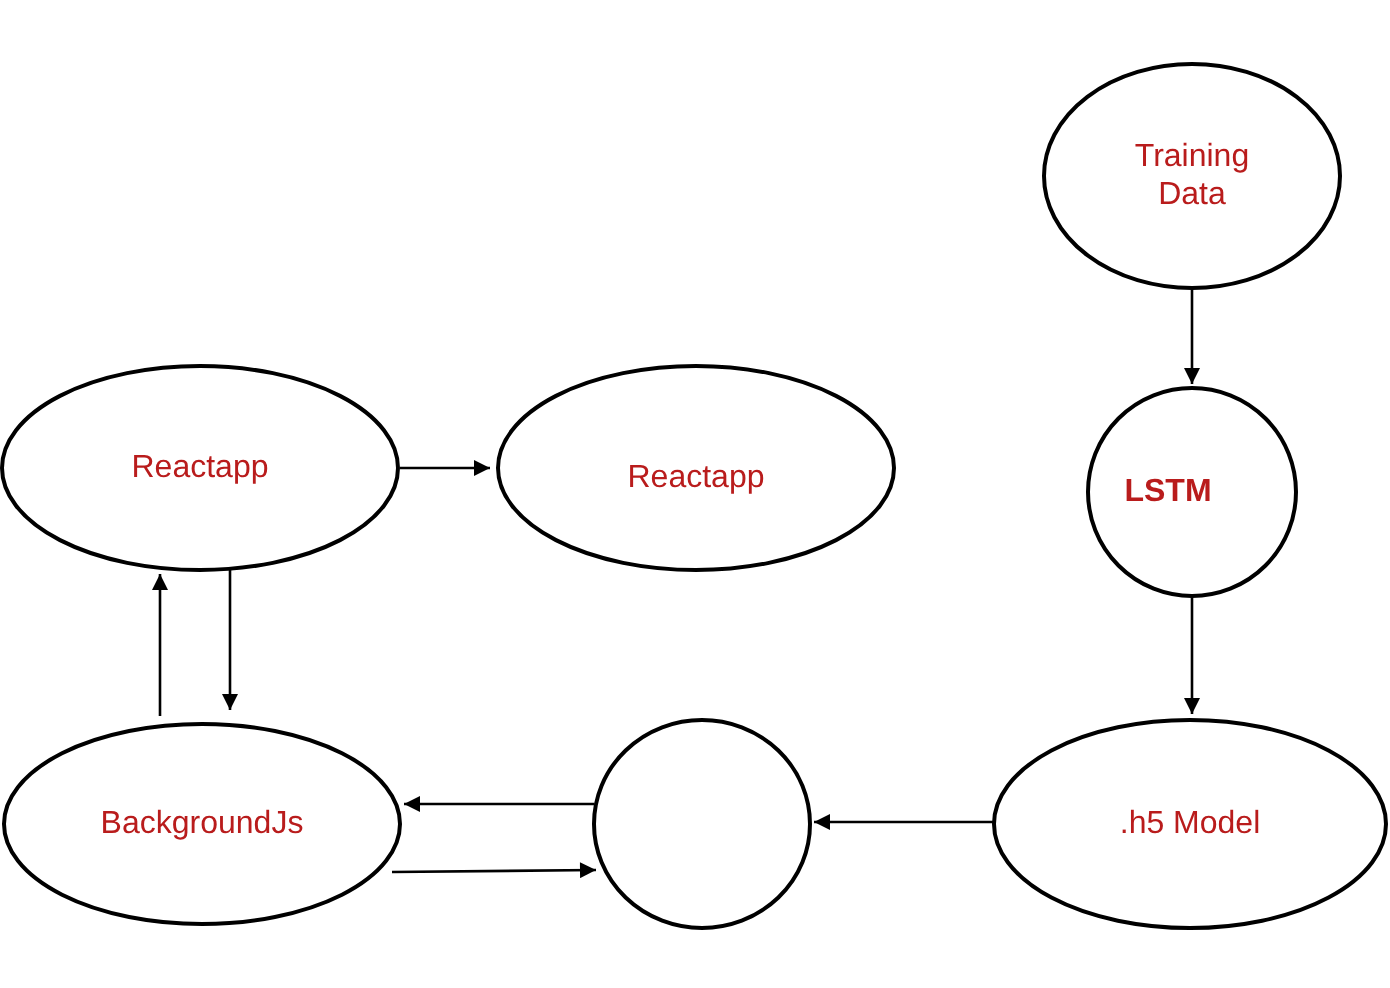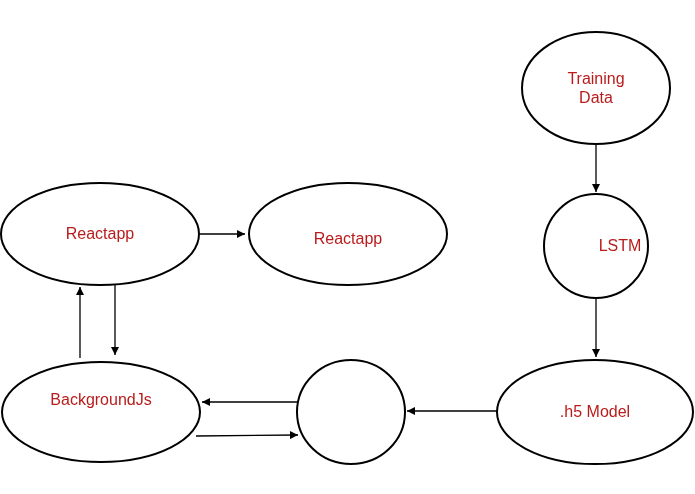--- a/index.html
+++ b/index.html
@@ -60,19 +60,19 @@
       <ellipse cx="595" cy="412" rx="98" ry="52"></ellipse>
       <ellipse cx="100" cy="234" rx="99" ry="51"></ellipse>
       <ellipse cx="348" cy="234" rx="99" ry="51"></ellipse>
       <ellipse cx="101" cy="412" rx="99" ry="50"></ellipse>
       <ellipse cx="351" cy="412" rx="54" ry="52"></ellipse>
     </g>
   </svg>
 
   <div class="node-label" style="left:596px; top:88px;">Training
 Data</div>
-  <div class="node-label" style="left:620px; top:246px;">LSTM</div>
+  <div class="node-label" style="left:584px; top:246px;font-weight:bold;">LSTM</div>
   <div class="node-label" style="left:595px; top:412px;text-align:center;">.h5 Model</div>
   <div class="node-label" style="left:100px; top:234px;">Reactapp</div>
   <div class="node-label" style="left:348px; top:239px;">Reactapp</div>
-  <div class="node-label" style="left:101px; top:400px;">BackgroundJs</div>
+  <div class="node-label" style="left:101px; top:412px;">BackgroundJs</div>
 
 </div>
 
 </body></html>

